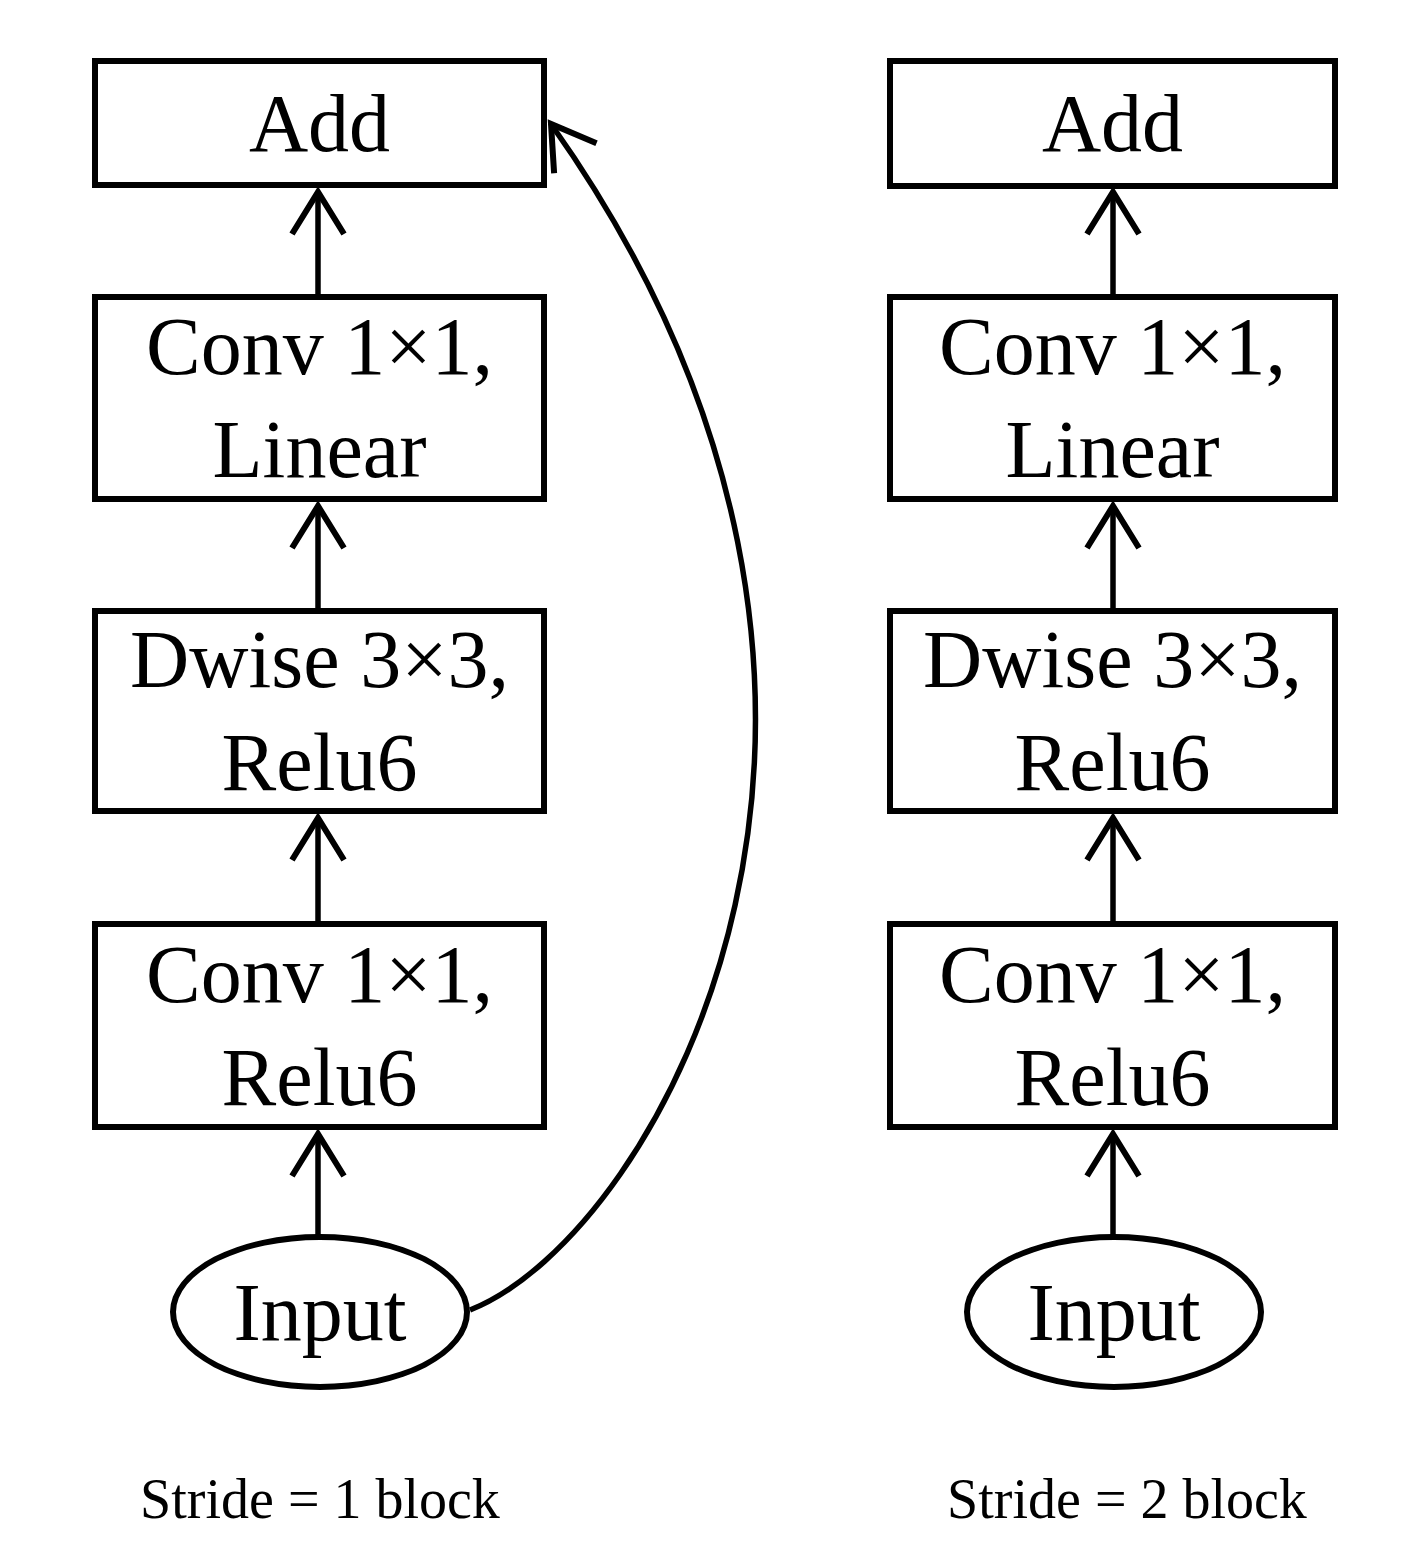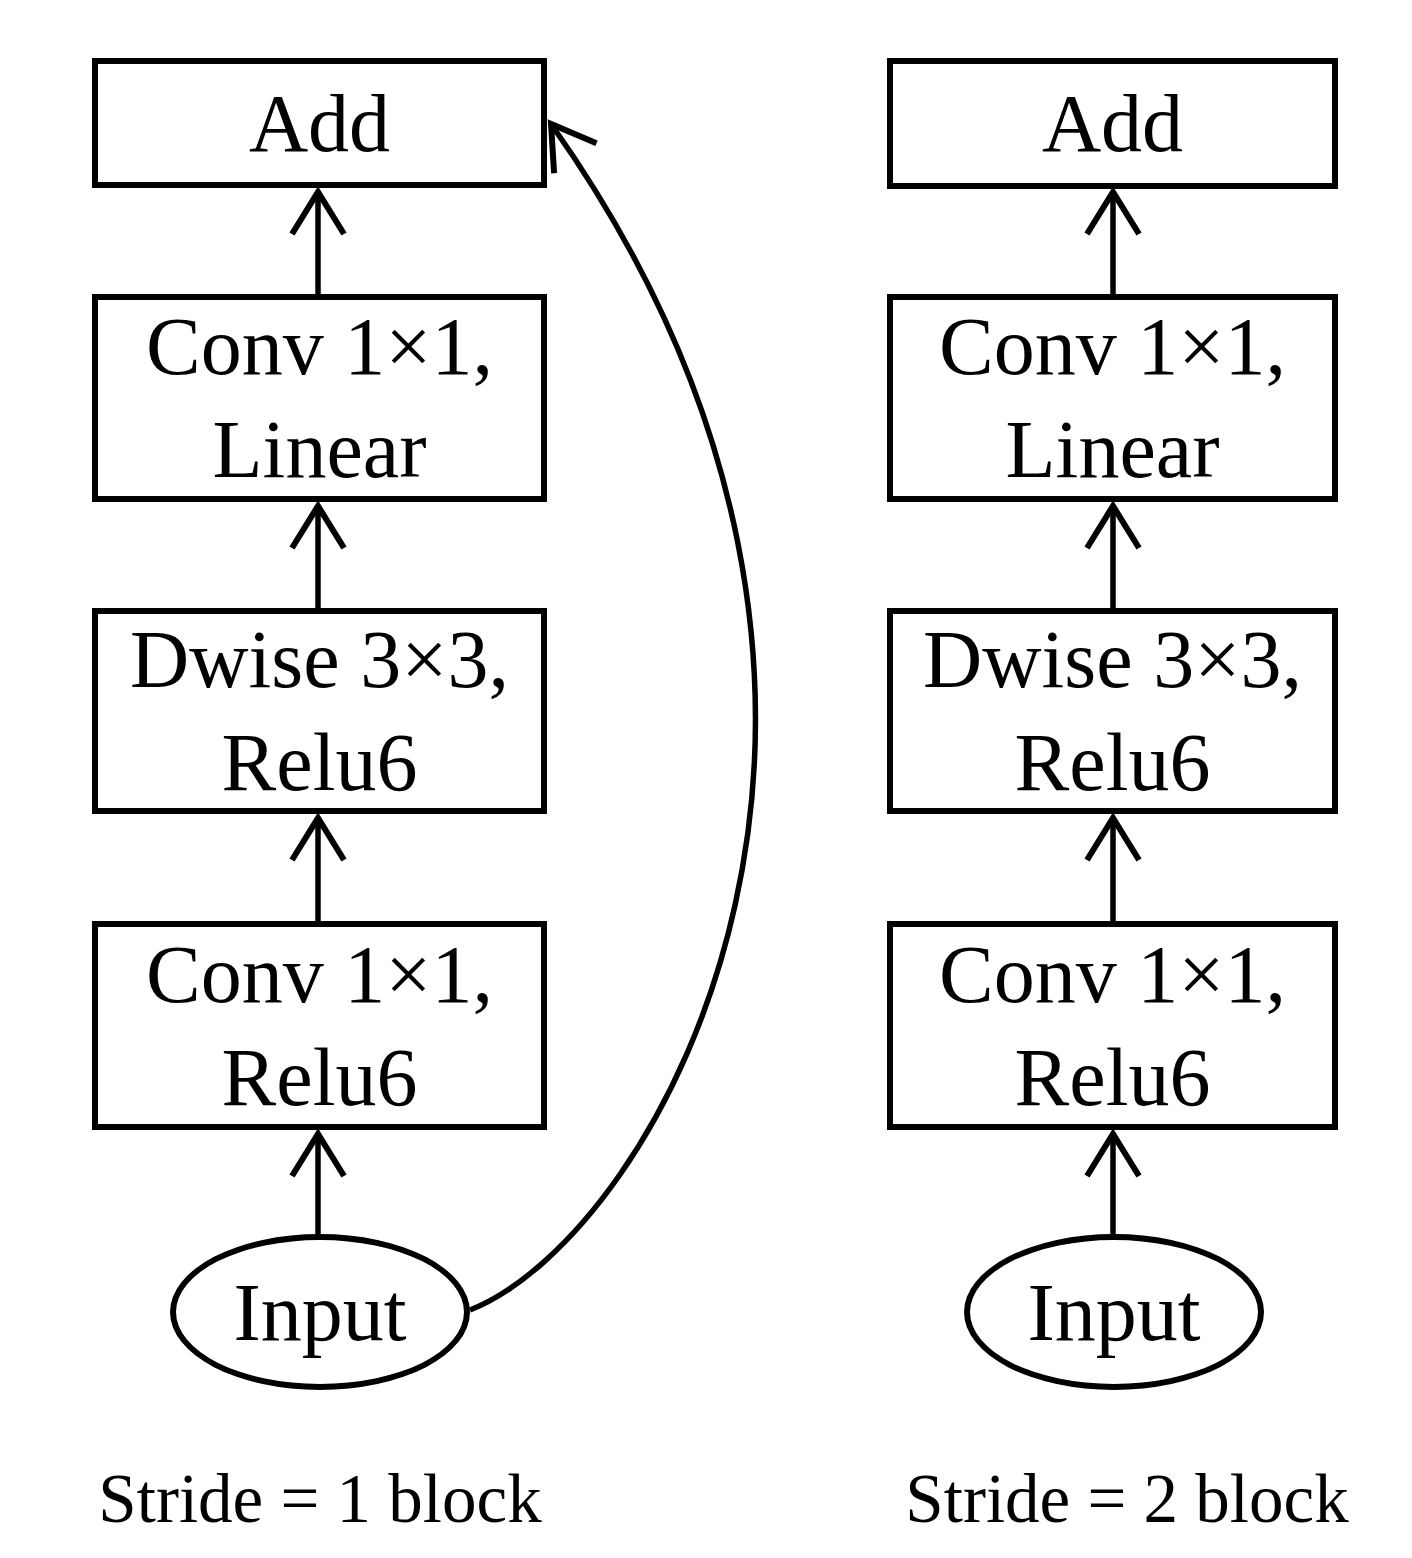--- a/index.html
+++ b/index.html
@@ -48,21 +48,21 @@
   .n-convlin-2    { top: 294px; height: 208px; }
   .n-dwise-2      { top: 608px; height: 206px; }
   .n-convrelu-2   { top: 921px; height: 209px; }
   .n-input-2      { left: 964px; top: 1234px; width: 300px; height: 156px; }
 
   .caption {
     position: absolute;
     top: 1444px;
     width: 640px;
     text-align: center;
-    font-size: 69px;
+    font-size: 56px;
     line-height: 110px;
     white-space: nowrap;
   }
   .caption-1 { left: 0px; }
   .caption-2 { left: 807px; }
 </style>
 </head>
 <body>
 
 <div class="canvas">

